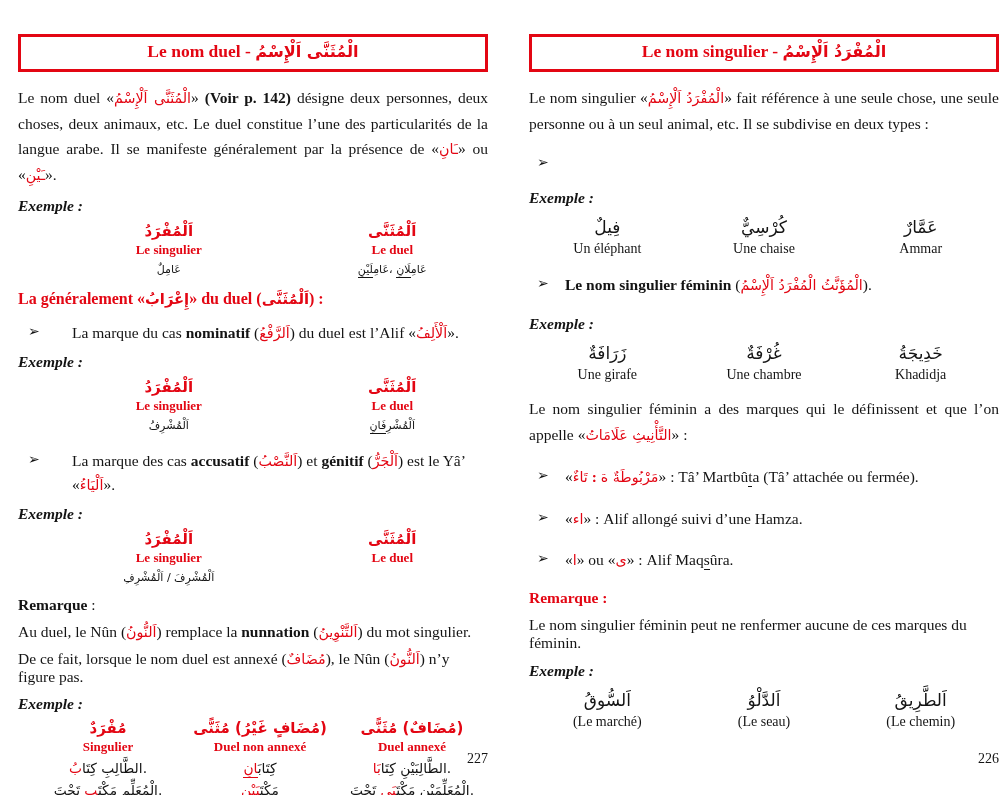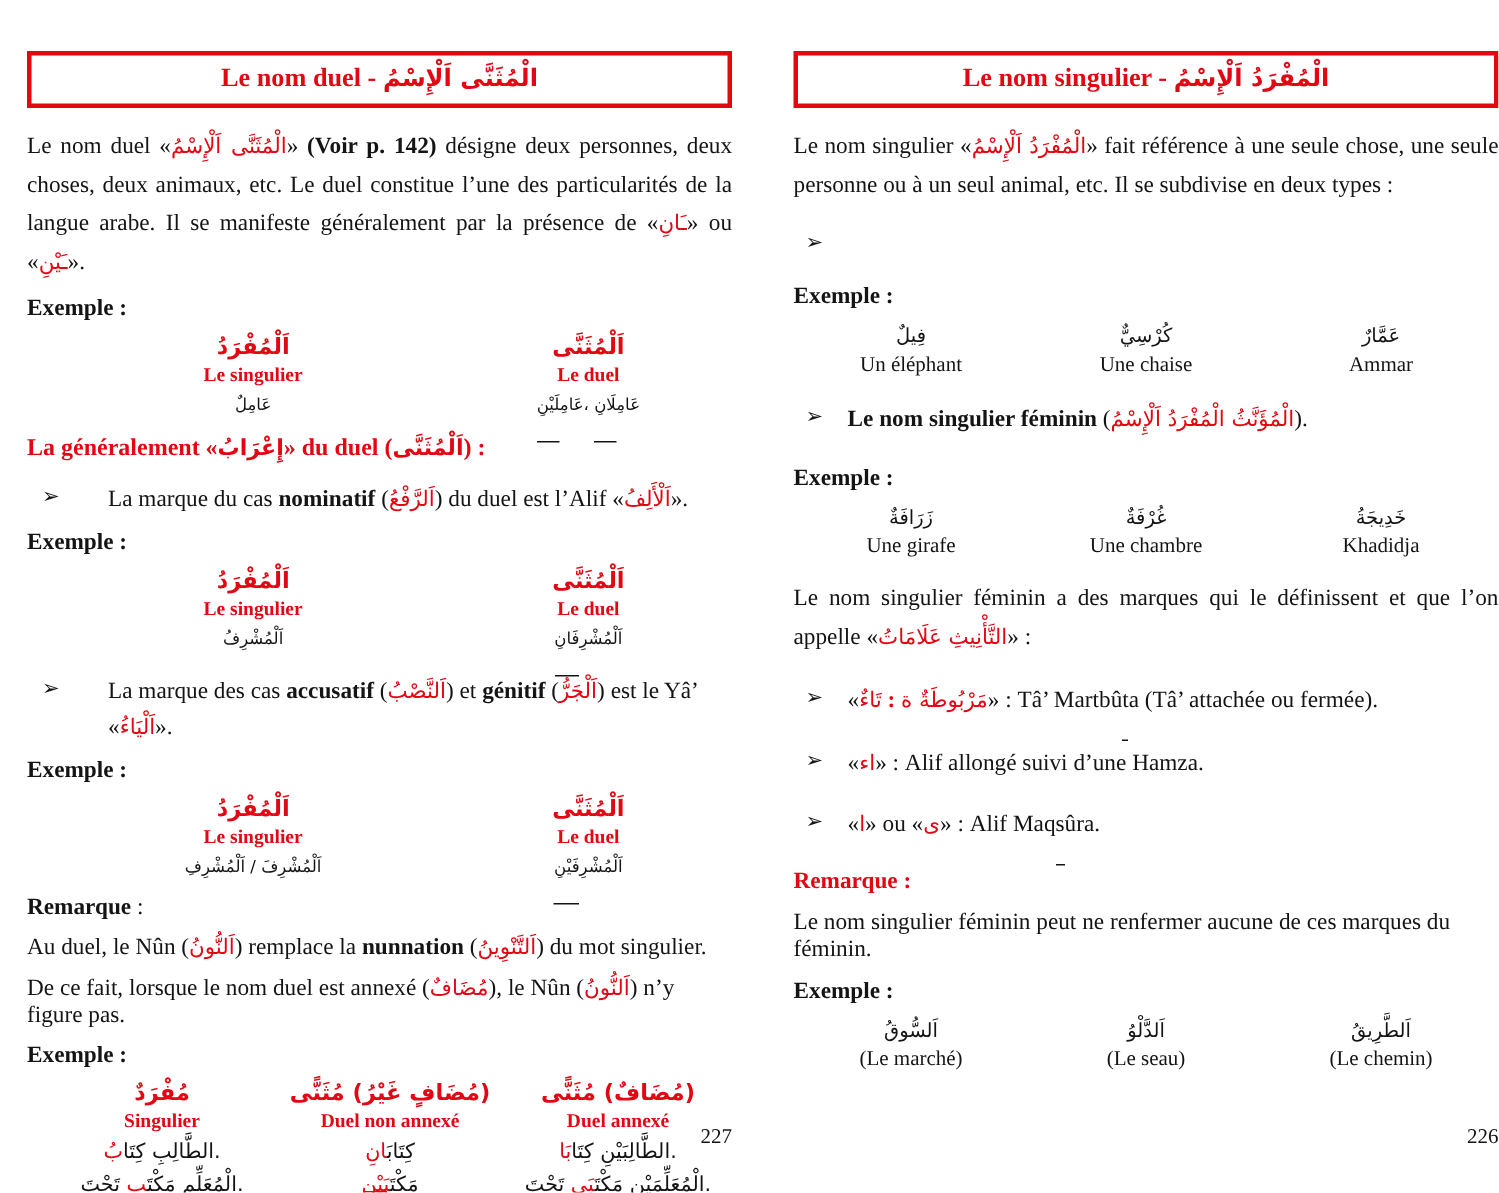--- a/index.html
+++ b/index.html
@@ -12,43 +12,43 @@
   #pgL{left:18px;} #pgR{left:529px;}
 
   .tbox{
     border:3px solid var(--red);color:var(--red);font-weight:700;
     text-align:center;font-size:17.5px;padding:4px 0 7px;
   }
   .ar,.arr{font-family:"DejaVu Sans",sans-serif;font-size:.92em;}
   .arr{color:var(--red);}
   .b{font-weight:700;}
   .red{color:var(--red);}
-  .u{border-bottom:1.3px solid currentColor;padding-bottom:18px;}
+  .u{border-bottom:1.3px solid currentColor;padding-bottom:1px;}
 
   .para{font-size:15.5px;line-height:1.66;text-align:justify;margin:13px 0 0;}
-  .exl{font-weight:700;font-size:15.5px;margin:9px 0 0;}
+  .exl{font-weight:700;font-style:italic;font-size:15.5px;margin:9px 0 0;}
 
   .ext{display:flex;text-align:center;margin-top:7px;}
   .ext .col{flex:1;}
   .ext2{padding-left:55px;gap:32px;}
   .arhead{font-size:15px;font-weight:700;}
   .sub{color:var(--red);font-weight:700;font-size:13px;margin-top:2px;}
   .aword{font-size:12px;margin-top:4px;}
   .arow{font-size:15px;margin-top:5px;}
 
   .declhead{color:var(--red);font-weight:700;font-size:16px;margin-top:13px;}
   .bullet{display:flex;font-size:15.5px;margin-top:13px;line-height:1.5;}
   .bullet .mk{flex:none;width:44px;padding-left:10px;font-family:"DejaVu Sans",sans-serif;font-size:14px;}
   .bullet.tight .mk{width:28px;padding-left:8px;}
   .remhead{font-size:15.5px;margin-top:11px;}
   .remhead.red{font-weight:700;}
   .remline{font-size:15.5px;margin-top:9px;}
   .pagenum{position:absolute;top:717px;left:0;right:0;text-align:right;font-size:14px;} .mt10{margin-top:10px;} .mt16{margin-top:16px;} .mt18{margin-top:18px;}
   .cap{font-size:14px;margin-top:4px;}
-  .arbig{font-size:13px;}
+  .arbig{font-size:17px;}
 </style>
 </head>
 <body>
 
 <div class="page" id="pgL">
   <div class="tbox">
     <span><span>Le nom duel - </span><span class="ar">اَلْإِسْمُ‎ الْمُثَنَّى</span></span>
   </div>
 
   <p class="para"><span>Le nom duel «</span><span class="arr">اَلْإِسْمُ‎ الْمُثَنَّى</span><span>» </span><span class="b">(Voir p. 142)</span><span> désigne deux personnes, deux choses, deux animaux, etc. Le duel constitue l’une des particularités de la langue arabe. Il se manifeste généralement par la présence de «</span><span class="arr">ـَانِ</span><span>» ou «</span><span class="arr">ـَيْنِ</span><span>».</span></p>
@@ -96,21 +96,20 @@
   <p class="exl">Exemple :</p>
   <div class="ext ext2">
     <div class="col">
       <div class="arhead arr">اَلْمُفْرَدُ</div>
       <div class="sub">Le singulier</div>
       <div class="aword"><span class="ar">اَلْمُشْرِفِ‎ /‎ اَلْمُشْرِفَ</span></div>
     </div>
     <div class="col">
       <div class="arhead arr">اَلْمُثَنَّى</div>
       <div class="sub">Le duel</div>
-      <div class="aword"><span class="ar">اَلْمُشْرِ</span><span class="ar u">فَيْنِ</span></div>
     </div>
   </div>
 
   <div class="remhead"><span class="b">Remarque</span><span> :</span></div>
   <div class="remline"><span>Au duel, le Nûn (</span><span class="arr">اَلنُّونُ</span><span>) remplace la </span><span class="b">nunnation</span><span> (</span><span class="arr">اَلتَّنْوِينُ</span><span>) du mot singulier.</span></div>
   <div class="remline"><span>De ce fait, lorsque le nom duel est annexé (</span><span class="arr">مُضَافٌ</span><span>), le Nûn (</span><span class="arr">اَلنُّونُ</span><span>) n’y figure pas.</span></div>
 
   <p class="exl">Exemple :</p>
   <div class="ext" style="padding-left:14px;margin-top:6px;">
     <div class="col">

